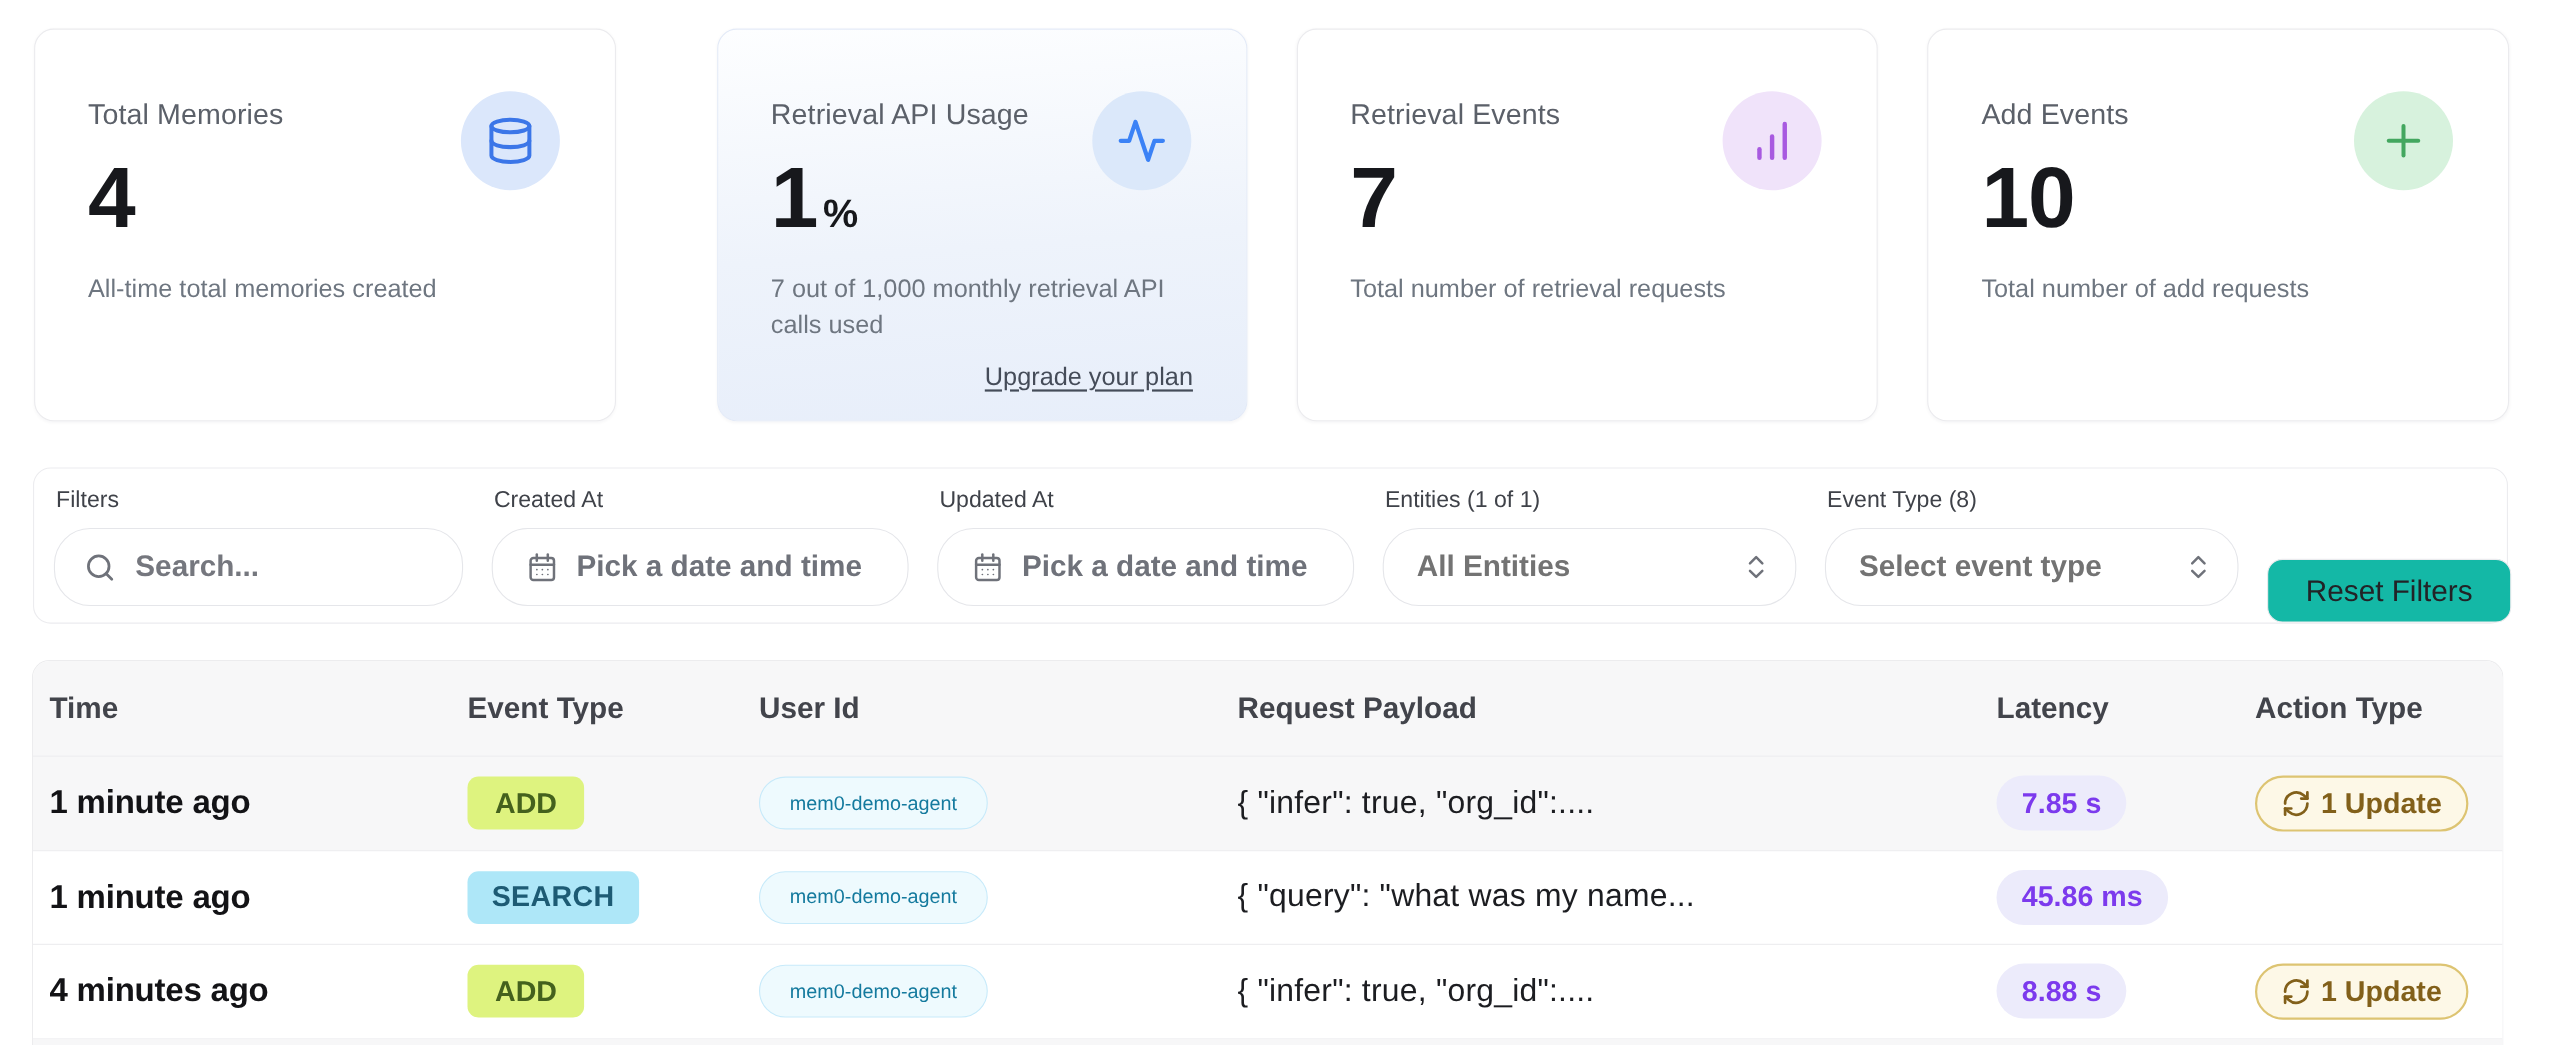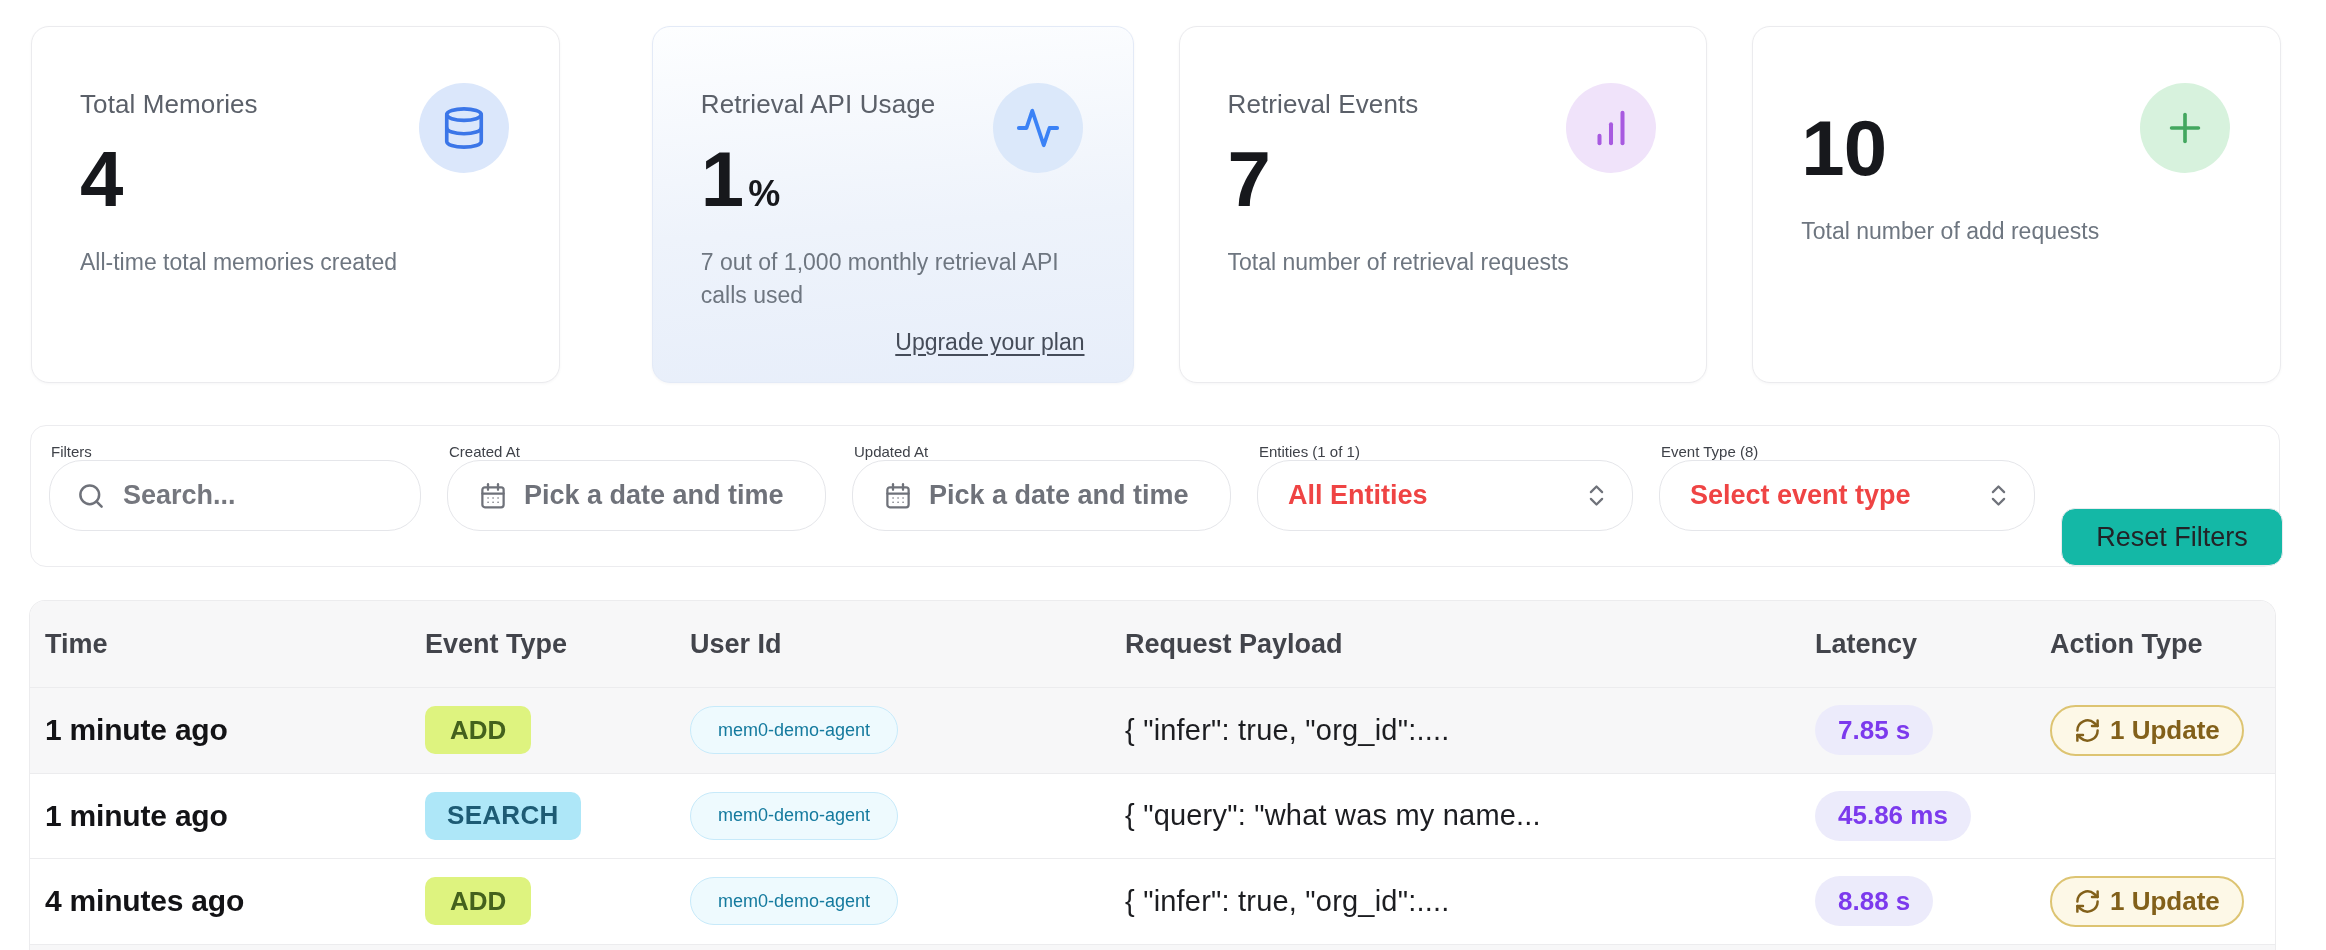--- a/index.html
+++ b/index.html
@@ -28,27 +28,27 @@
   .ic-purple { background:#f0e3fa; color:#a85ae0; }
   .ic-green  { background:#d7f2dd; color:#43a75f; }
   .upgrade-link { margin-top:auto; align-self:flex-end; font-size:23px; color:#454c59;
     text-decoration:underline; text-underline-offset:4px; cursor:pointer; }
 
   
   .filters-card { margin:42px 46px 0 30px; height:142px; background:#fff;
     border:1.5px solid #ececef; border-radius:16px; padding:15px 18px 0;
     display:flex; gap:26px; }
   .fgroup { display:flex; flex-direction:column; }
-  .flabel { font-size:15px; color:#3f4249; margin:2px 0 0 2px; }
+  .flabel { font-size:21px; color:#3f4249; margin:2px 0 13px 2px; }
   .control { height:71px; border:1.5px solid #e5e6ea; border-radius:33px; background:#fff;
     display:flex; align-items:center; font-size:27px; cursor:pointer;font-weight:bold; }
   .control svg { flex:none; }
   .search-box { width:372px; padding:0 24px 0 26px; gap:17px; color:#75777e; }
   .date-btn { width:379px; padding:0 24px 0 30px; gap:16px; color:#6f727a; }
-  .select-box { width:376px; padding:0 22px 0 30px; color:#ef4444; justify-content:space-between; }
+  .select-box { width:376px; padding:0 22px 0 30px; color:#737373; justify-content:space-between; }
   .reset-btn { margin-left:auto; width:222px; height:58px; border-radius:14px;
     background:#14b8a6; border:1.5px solid #ebebee; font-size:27px; font-weight:500;
     color:#222327; display:flex; align-items:center; justify-content:center; cursor:pointer; }
   .gray-ic { color:#6f727a; }
 
   
   .table-card { margin:33px 50px 0 29px; border:1.5px solid #ececee;
     border-bottom:none; border-radius:16px 16px 0 0; overflow:hidden; }
   .trow, .thead { display:grid; grid-template-columns:340px 225px 395px 650px 195px 1fr;
     align-items:center; padding-left:15px;gap:40px; }
@@ -116,20 +116,21 @@
             <path d="M18 20V4"></path>
         </svg>
       </span>
       <div class="card-value-row">
         <span class="card-value">7</span>
       </div>
       <p class="card-desc">Total number of retrieval requests</p>
     </article>
 
     <article class="card">
+      <h3 class="card-title">Add Events</h3>
       <span class="icon-circle ic-green">
         <svg viewBox="0 0 24 24" fill="none" stroke="currentColor" stroke-width="1.9" stroke-linecap="round">
           <path d="M12 5v14"></path>
             <path d="M5 12h14"></path>
         </svg>
       </span>
       <div class="card-value-row">
         <span class="card-value">10</span>
       </div>
       <p class="card-desc">Total number of add requests</p>

